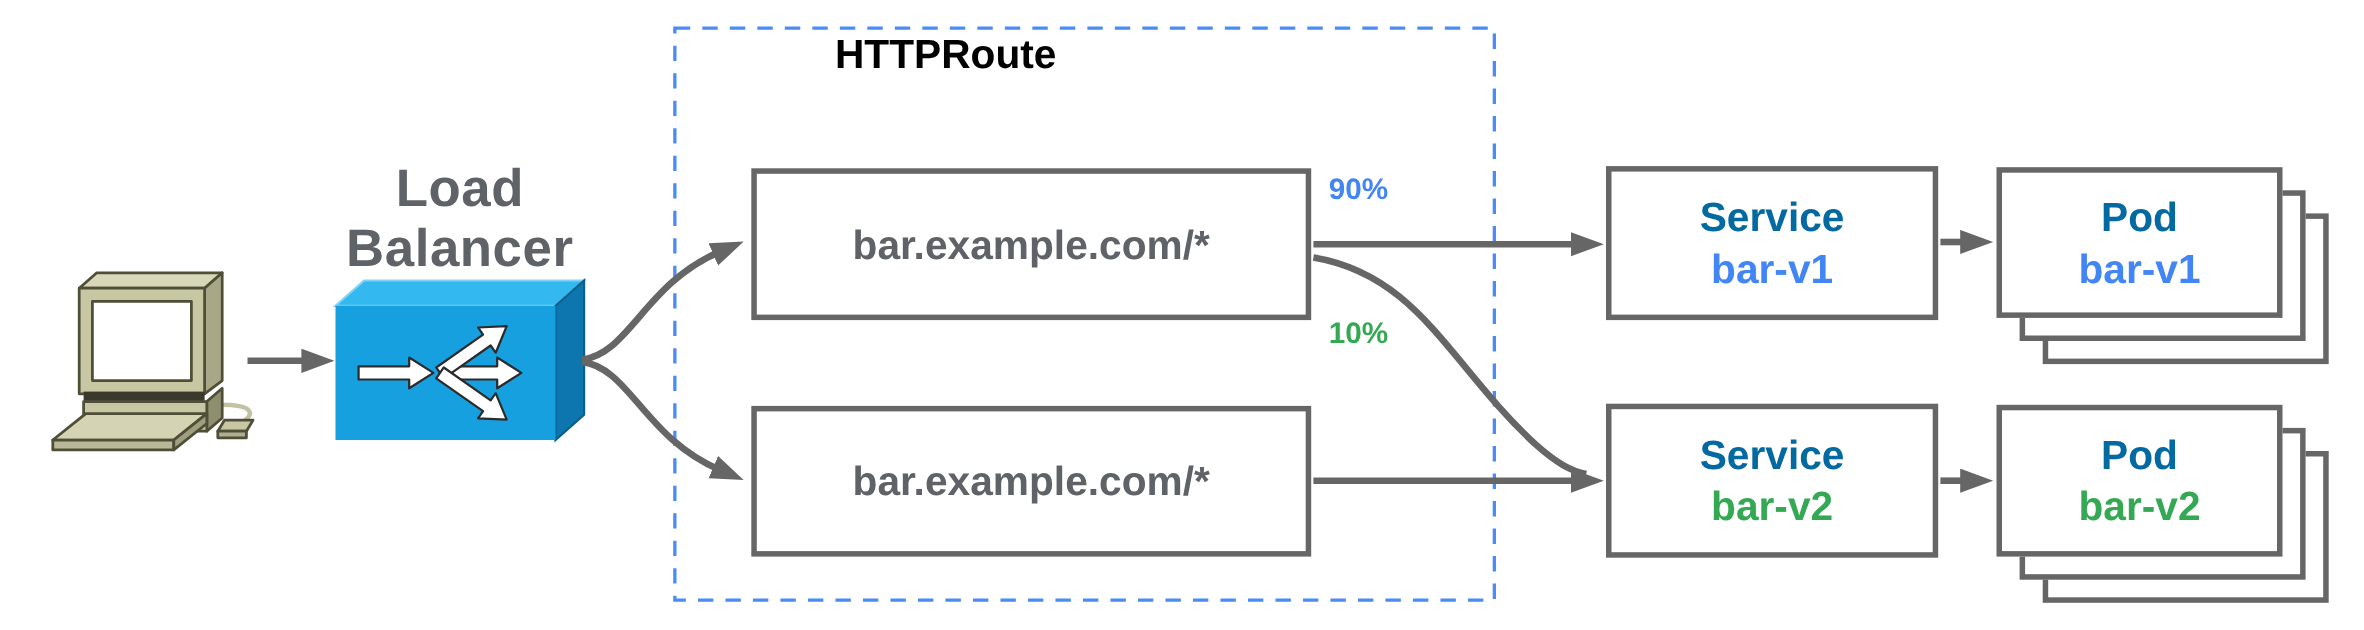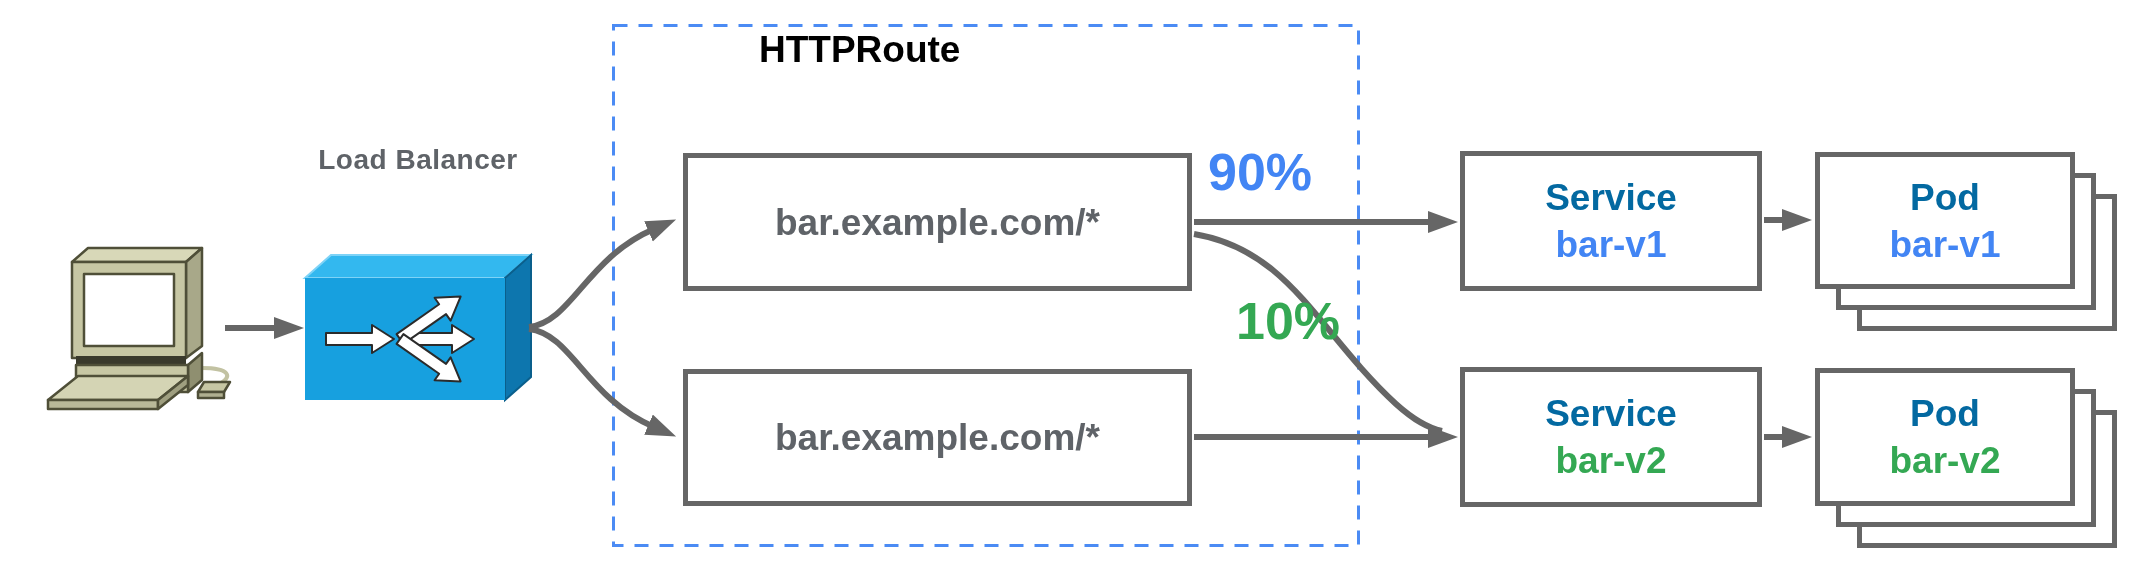--- a/index.html
+++ b/index.html
@@ -4,21 +4,21 @@
 <style>
   * { margin:0; padding:0; box-sizing:border-box; }
   html,body { background:#ffffff; }
   .canvas {
     position:relative; width:2149px; height:573px; background:#ffffff;
     font-family:"Liberation Sans", sans-serif; font-weight:bold; overflow:hidden;
   }
   .layer { position:absolute; left:0; top:0; }
   .lb-label {
     position:absolute; left:263px; top:144px; width:310px;
-    text-align:center; font-size:28px; color:#5f6368; letter-spacing:0.5px;
+    text-align:center; font-size:48px; color:#5f6368; letter-spacing:0.5px;
   }
   .group-title {
     position:absolute; left:759px; top:26px; width:500px;
     text-align:left; color:#000000; font-size:37px; line-height:47px;
   }
   .group-title span { display:block; }
   .rule-box, .svc-box, .pod-card {
     position:absolute; background:#ffffff; border:5px solid #666666;
   }
   .rule-box, .svc-box, .pod-main {
@@ -28,23 +28,23 @@
   .rule-1 { left:683px; top:153px; width:509px; height:138px; }
   .rule-2 { left:683px; top:369px; width:509px; height:137px; }
   .svc-1  { left:1460px; top:151px; width:302px; height:140px; }
   .svc-2  { left:1460px; top:367px; width:302px; height:140px; }
   .pod-main-1 { left:1815px; top:152px; width:260px; height:137px; }
   .pod-card-1b { left:1836px; top:173px; width:260px; height:137px; }
   .pod-card-1c { left:1857px; top:194px; width:260px; height:137px; }
   .pod-main-2 { left:1815px; top:368px; width:260px; height:138px; }
   .pod-card-2b { left:1836px; top:389px; width:260px; height:138px; }
   .pod-card-2c { left:1857px; top:410px; width:260px; height:138px; }
-  .weight { position:absolute; font-size:52px; line-height:42px; }
+  .weight { position:absolute; font-size:27px; line-height:42px; }
   .w-90 { left:1208px; top:151px; }
-  .w-10 { left:1208px; top:300px;margin-left:28px; }
+  .w-10 { left:1208px; top:282px; }
   .blue  { color:#4285f4; }
   .green { color:#34a853; }
   .gray  { color:#0369a1; }
 </style>
 </head>
 <body>
 
 <div class="canvas">
 
   <svg class="layer" width="2149" height="573" viewBox="0 0 2149 573">

